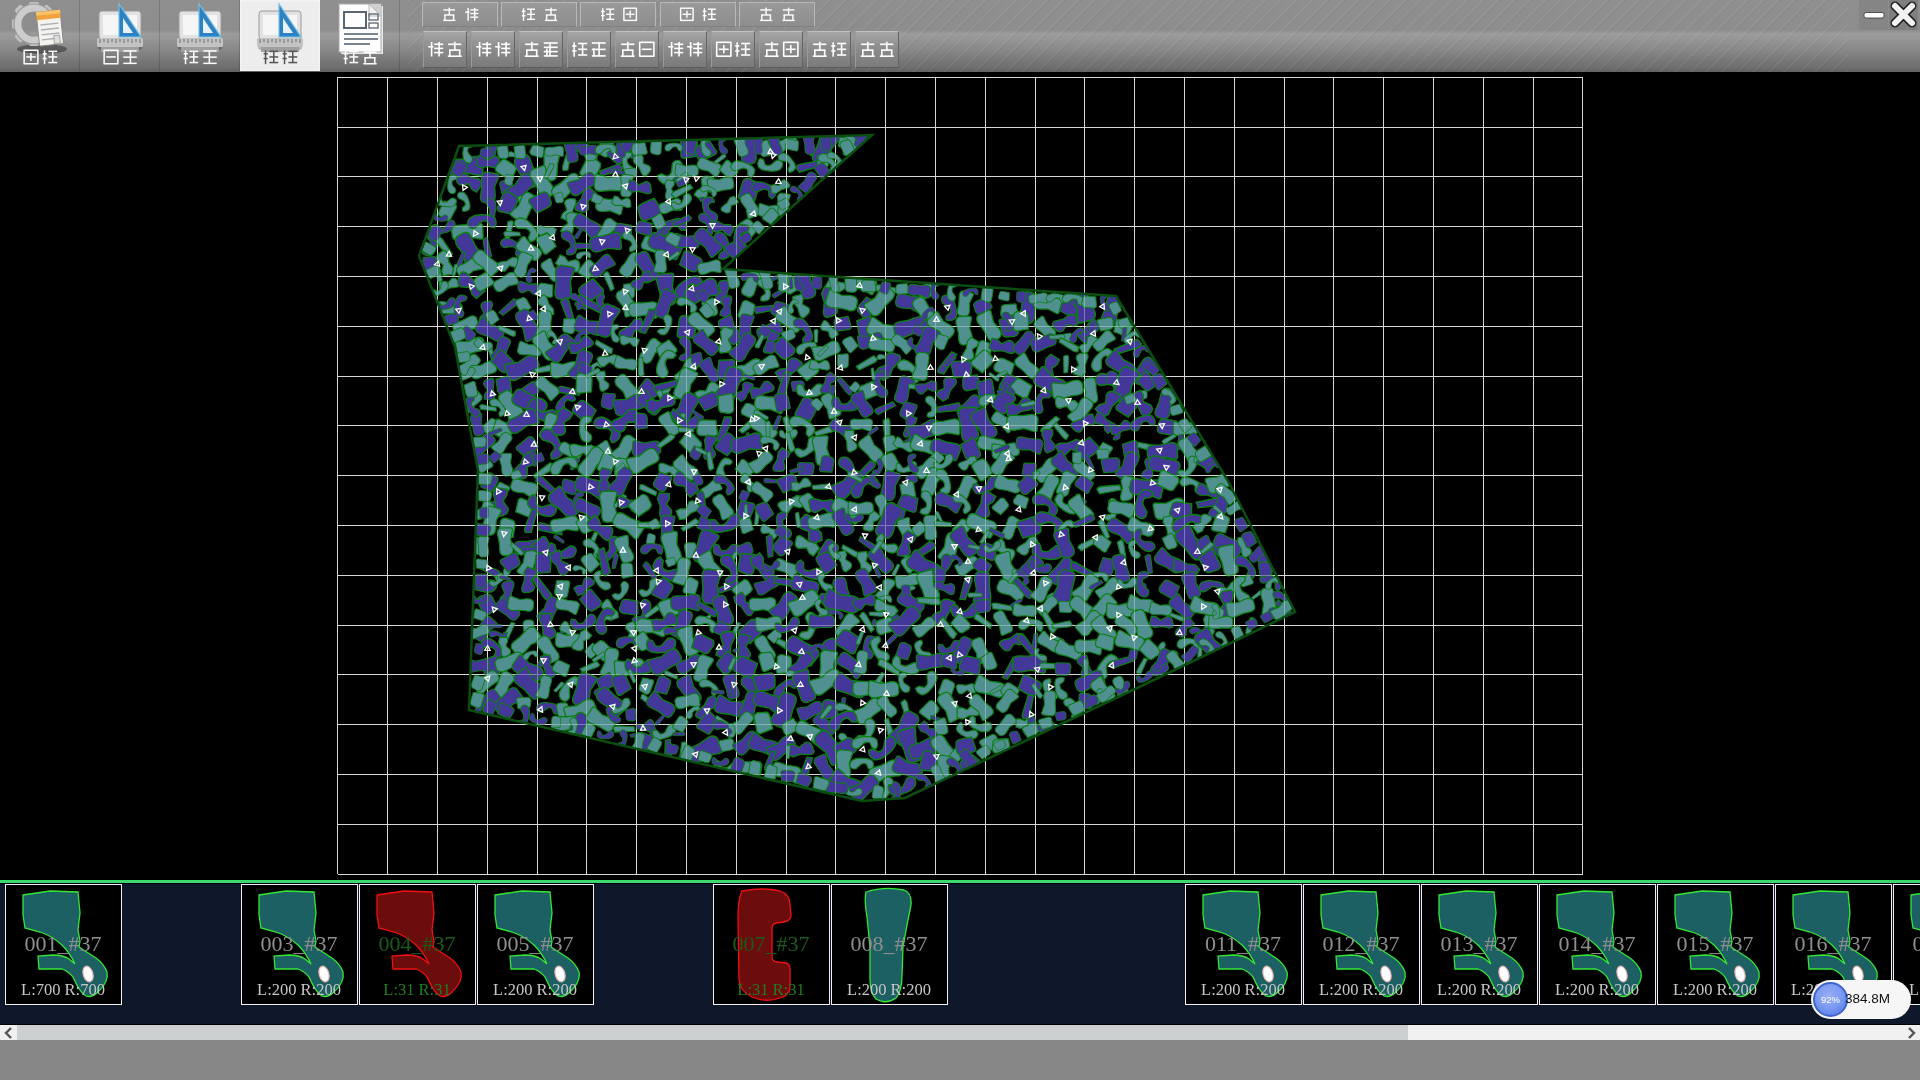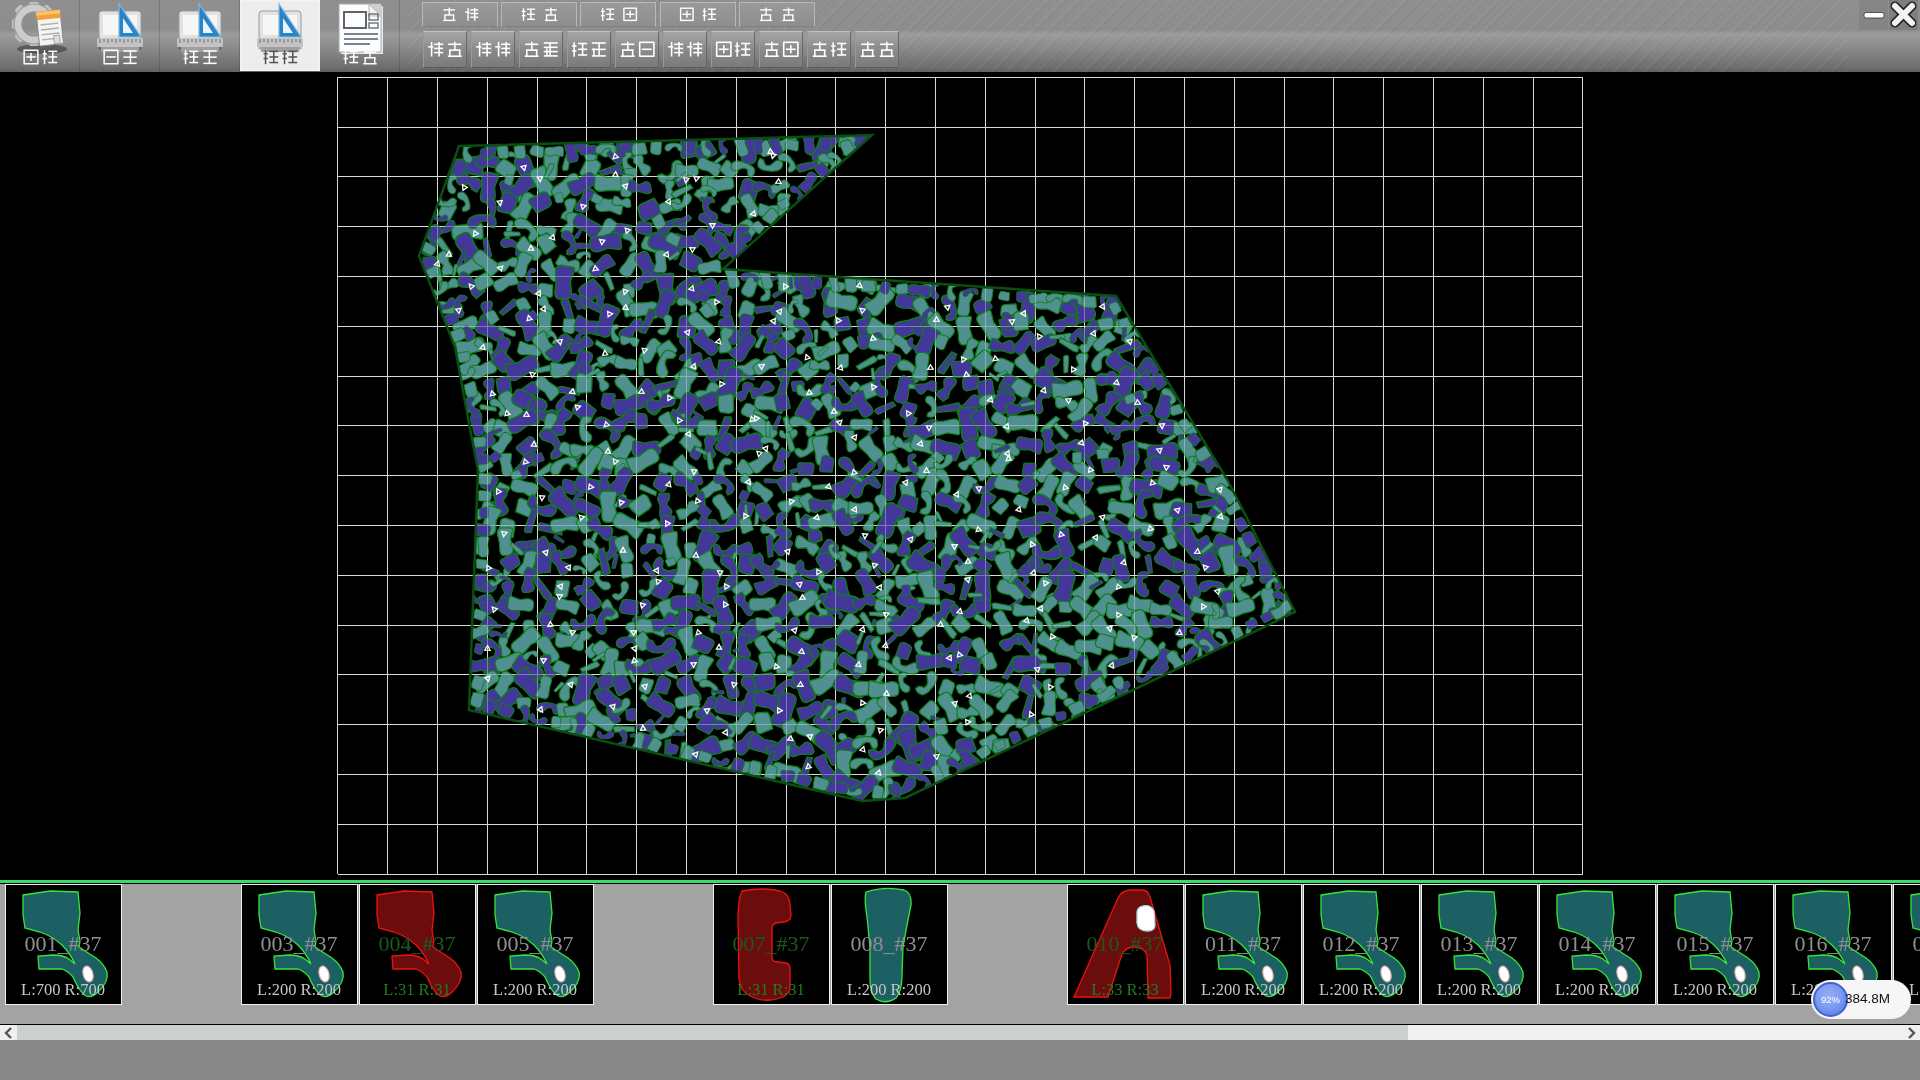--- a/index.html
+++ b/index.html
@@ -7,21 +7,21 @@
 #toolbar .hatch{position:absolute;left:408px;top:0;width:1440px;height:72px;
  background:repeating-linear-gradient(135deg,rgba(255,255,255,0.045) 0 2px,rgba(0,0,0,0.02) 2px 4px,transparent 4px 11px)}
 .bigbtn{position:absolute;top:0;width:80px;height:71px;border-right:1px solid rgba(0,0,0,0.15)}
 .bigbtn.active{background:#ededed;box-shadow:inset 0 0 3px #fff;border-right:none}
 .tab{position:absolute;top:2px;width:76px;height:25px;background:linear-gradient(180deg,#999,#8e8e8e);
  border:1px solid #b8b8b8;border-bottom-color:#808080}
 .btn2{position:absolute;top:31px;width:44px;height:37px;background:linear-gradient(180deg,#a6a6a6 0,#8d8d8d 45%,#7a7a7a 100%);
  border-top:1px solid #c0c0c0;border-left:1px solid #9a9a9a;border-right:1px solid #666;border-bottom:1px solid #5a5a5a}
 #canvas{position:absolute;left:0;top:72px}
 #greenline{position:absolute;left:0;top:880px;width:1920px;height:2.5px;background:#3bd96e}
-#panel{position:absolute;left:0;top:884px;width:1920px;height:140px;background:#a3a3a3}
+#panel{position:absolute;left:0;top:884px;width:1920px;height:140px;background:#0f172a}
 .cell{position:absolute;top:0;width:117px;height:121px;border:1.5px solid #efefef;background:#000}
 #sbar{position:absolute;left:0;top:1024.5px;width:1920px;height:15.5px;background:#f0f0f0}
 #sthumb{position:absolute;left:17px;top:0;width:1391px;height:15.5px;background:#cdd0d0}
 #grayband{position:absolute;left:0;top:1040px;width:1920px;height:40px;background:#878787}
 #badge{position:absolute;left:1811px;top:980px;width:100px;height:39px;background:#f6f6f6;border-radius:20px}
 #bcirc{position:absolute;left:1813px;top:981.5px;width:35px;height:35px;border-radius:50%;
  background:radial-gradient(circle at 45% 38%,#98adf5 0,#7e9cf2 45%,#6287ea 75%,#4c71d8 100%);
  border:2px solid #4165cc;color:#fff;font-size:9.5px;text-align:center;line-height:31px;box-sizing:border-box}
 #bmem{position:absolute;left:1845px;top:991px;width:58px;color:#111;font-size:13.5px;text-align:left}
 </style></head><body>
@@ -2121,26 +2121,20 @@
     <div class="cell" style="left:713.0px"><svg width="114" height="118" viewBox="0 0 114 118">
         <path d="M28,6 Q50,2 66,6 Q76,9 76,20 L77,30 Q77,36 70,37 L62,38 Q58,39 58,44 L58,72 Q58,77 64,77 L72,78 Q76,79 76,84 L76,102 Q76,110 66,113 Q52,118 38,112 Q26,107 25,94 L24,34 Q24,14 28,6 Z" fill="#6b0d0d" stroke="#f01010" stroke-width="1.3"></path>
         <text x="57" y="66" text-anchor="middle" font-size="22" fill="#1c5a1c" font-family="Liberation Serif">007_#37</text>
         <text x="57" y="110" text-anchor="middle" font-size="16.5" fill="#217c21" font-family="Liberation Serif">L:31 R:31</text>
       </svg></div>
     <div class="cell" style="left:831.0px"><svg width="114" height="118" viewBox="0 0 114 118">
         <path d="M34,7 Q52,1 72,5 Q80,8 79,20 L75,40 L71,62 L70,90 Q70,106 64,113 Q54,120 44,114 Q38,108 38,94 L38,62 L35,32 Q32,14 34,7 Z" fill="#1d6063" stroke="#35e635" stroke-width="1.3"></path>
         <text x="57" y="66" text-anchor="middle" font-size="22" fill="#8f8f8f" font-family="Liberation Serif">008_#37</text>
         <text x="57" y="110" text-anchor="middle" font-size="16.5" fill="#c6c6c6" font-family="Liberation Serif">L:200 R:200</text>
       </svg></div>
-    <div class="cell" style="left:1067.0px"><svg width="114" height="118" viewBox="0 0 114 118">
-        <path d="M6,112 L50,13 Q53,6 62,5 L74,5 Q80,5 82,12 L102,80 L103,108 L102,113 L80,113 L79,70 Q76,62 66,62 Q58,62 54,69 L40,112 Z" fill="#6b0d0d" stroke="#f01010" stroke-width="1.3"></path>
-        <path d="M72,22 Q82,18 86,26 L87,40 Q87,46 79,46 Q70,46 69,38 L69,28 Q69,24 72,22 Z" fill="#fff" stroke="#aadce8" stroke-width="1.3"></path>
-        <text x="57" y="66" text-anchor="middle" font-size="22" fill="#1c5a1c" font-family="Liberation Serif">010_#37</text>
-        <text x="57" y="110" text-anchor="middle" font-size="16.5" fill="#217c21" font-family="Liberation Serif">L:33 R:33</text>
-      </svg></div>
     <div class="cell" style="left:1185.0px"><svg width="114" height="118" viewBox="0 0 114 118">
         <path d="M17,10 L44,6 L72,7 L74,28 L72,45 L74,56 L73,62 Q79,66 90,73 Q98,79 101,87 Q103,97 92,107 Q86,113 80,111 Q74,108 67,92 Q62,86 56,84 L33,84 L32,71 L47,70 Q57,70 63,74 L69,79 Q64,68 56,60 Q46,51 34,47 L19,43 L17,30 Z" fill="#1d6063" stroke="#35e635" stroke-width="1.3"></path>
         <ellipse cx="82" cy="89" rx="4.8" ry="8" transform="rotate(-16 82 89)" fill="#fff" stroke="#efb6b6" stroke-width="1.2"></ellipse>
         <text x="57" y="66" text-anchor="middle" font-size="22" fill="#8f8f8f" font-family="Liberation Serif">011_#37</text>
         <text x="57" y="110" text-anchor="middle" font-size="16.5" fill="#c6c6c6" font-family="Liberation Serif">L:200 R:200</text>
       </svg></div>
     <div class="cell" style="left:1303.0px"><svg width="114" height="118" viewBox="0 0 114 118">
         <path d="M17,10 L44,6 L72,7 L74,28 L72,45 L74,56 L73,62 Q79,66 90,73 Q98,79 101,87 Q103,97 92,107 Q86,113 80,111 Q74,108 67,92 Q62,86 56,84 L33,84 L32,71 L47,70 Q57,70 63,74 L69,79 Q64,68 56,60 Q46,51 34,47 L19,43 L17,30 Z" fill="#1d6063" stroke="#35e635" stroke-width="1.3"></path>
         <ellipse cx="82" cy="89" rx="4.8" ry="8" transform="rotate(-16 82 89)" fill="#fff" stroke="#efb6b6" stroke-width="1.2"></ellipse>
         <text x="57" y="66" text-anchor="middle" font-size="22" fill="#8f8f8f" font-family="Liberation Serif">012_#37</text>

